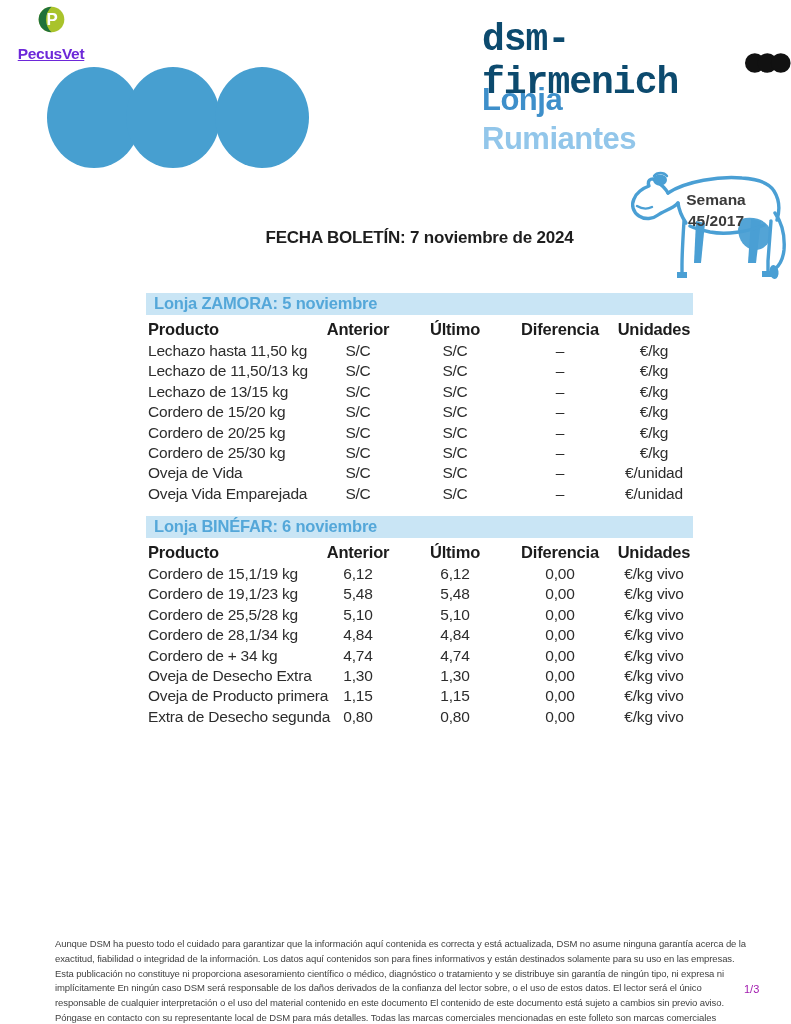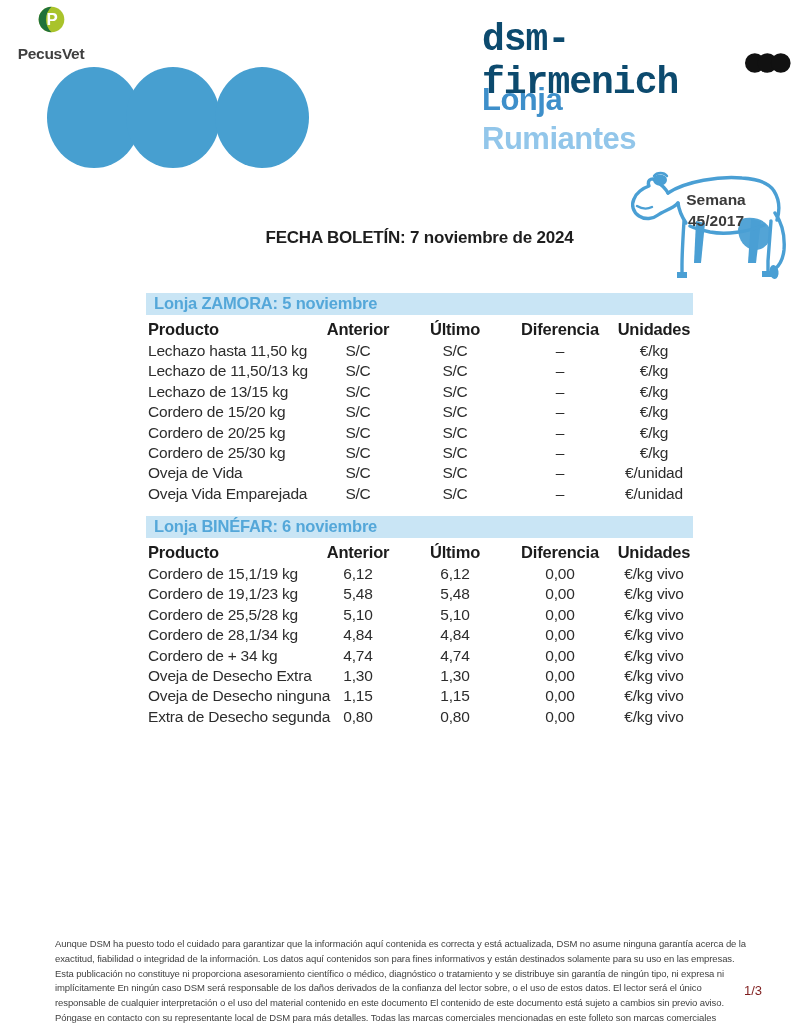--- a/index.html
+++ b/index.html
@@ -6,21 +6,21 @@
   html,body { background:#ffffff; }
   body { font-family:"Liberation Sans", sans-serif; }
   .page {
     position:relative; width:791px; height:1024px; background:#fff;
     overflow:hidden; margin:0 auto;
   }
 
   
   .pv-logo { position:absolute; left:10px; top:6px; width:82px; text-align:center; }
   .pv-icon { display:block; margin:0 auto 12px auto; }
-  .pv-word { font-size:15.5px; font-weight:700; color:#404040; letter-spacing:-0.3px; white-space:nowrap; }
+  .pv-word { font-size:15.5px; font-weight:700; color:#6d28d9; letter-spacing:-0.3px; white-space:nowrap;text-decoration:underline; }
 
   
   .dots-graphic { position:absolute; left:0; top:0; }
   .bdot { position:absolute; width:94px; height:101px; border-radius:50%; background:#479fd0; }
   .bdot.d1 { left:47px;  top:67px; }
   .bdot.d2 { left:126px; top:67px; }
   .bdot.d3 { left:215px; top:67px; }
 
   
   .dsm-row { position:absolute; left:482px; top:18px; display:flex; align-items:center; }
@@ -57,21 +57,21 @@
                  white-space:nowrap; letter-spacing:-0.2px; }
   table.tbl th.c0, table.tbl td.c0 { text-align:left; padding-left:2px; }
   table.tbl th.c1, table.tbl td.c1,
   table.tbl th.c2, table.tbl td.c2,
   table.tbl th.c3, table.tbl td.c3 { text-align:center; }
   table.tbl th.c4, table.tbl td.c4 { text-align:center; padding-left:2px; }
 
   
   .disclaimer { position:absolute; left:55px; top:937px; width:692px;
                 font-size:9.5px; line-height:14.8px; color:#3f3f3f; letter-spacing:-0.1px; }
-  .pageno { position:absolute; left:744px; top:983px; font-size:13px; color:#7f1d1d; }
+  .pageno { position:absolute; left:744px; top:983px; font-size:11px; color:#a21caf; }
 </style>
 </head>
 <body>
 
 <div class="page">
 
   <div class="pv-logo">
     <svg class="pv-icon" width="27" height="27" viewBox="0 0 40 40">
       <circle cx="20" cy="20" r="19" fill="#a9c32b"></circle>
       <path d="M20,1 A19,19 0 0,0 20,39 A26,26 0 0,1 20,1 Z" fill="#20713b"></path>
@@ -275,21 +275,21 @@
             <td class="c4">€/kg vivo</td>
           </tr>
           <tr>
             <td class="c0">Oveja de Desecho Extra</td>
             <td class="c1">1,30</td>
             <td class="c2">1,30</td>
             <td class="c3">0,00</td>
             <td class="c4">€/kg vivo</td>
           </tr>
           <tr>
-            <td class="c0">Oveja de Desecho ninguna</td>
+            <td class="c0">Oveja de Producto primera</td>
             <td class="c1">1,15</td>
             <td class="c2">1,15</td>
             <td class="c3">0,00</td>
             <td class="c4">€/kg vivo</td>
           </tr>
           <tr>
             <td class="c0">Extra de Desecho segunda</td>
             <td class="c1">0,80</td>
             <td class="c2">0,80</td>
             <td class="c3">0,00</td>

